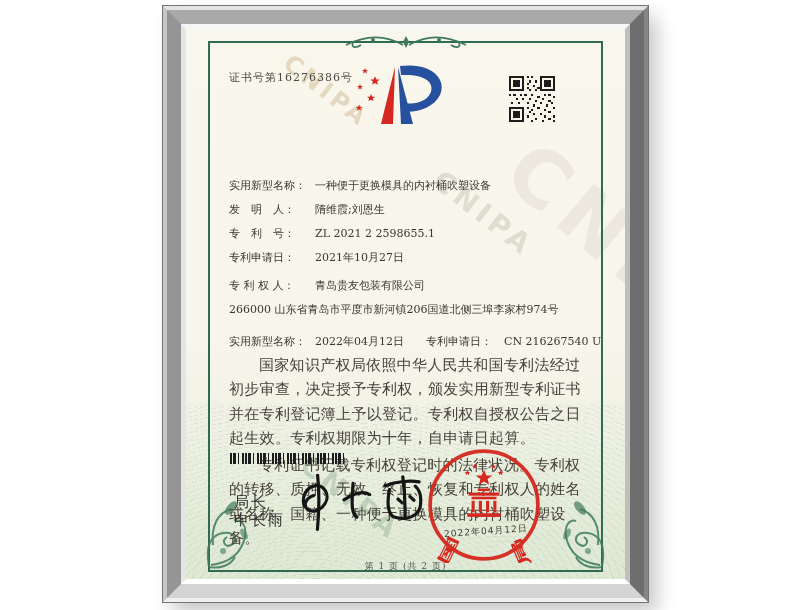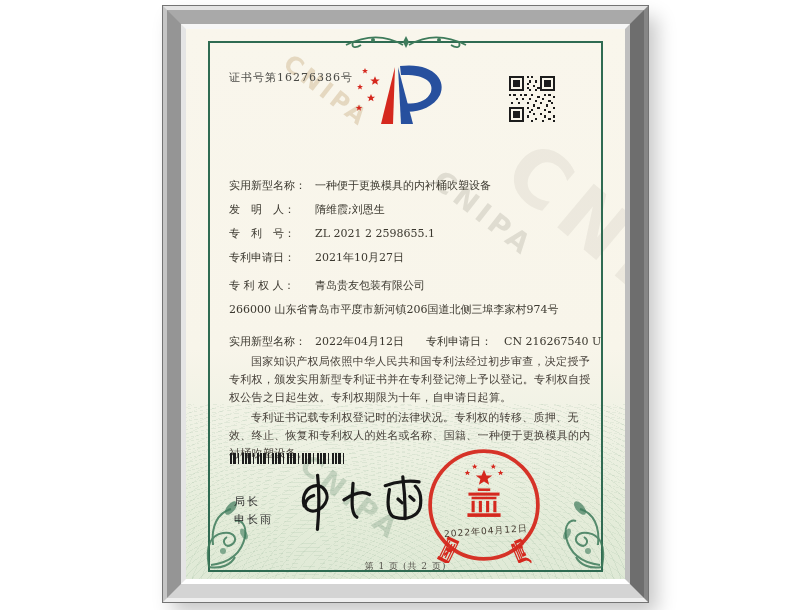--- a/index.html
+++ b/index.html
@@ -32,27 +32,27 @@
   .cert-no{position:absolute;left:43px;top:41px;font-size:11px;letter-spacing:1px;color:#4a4a46;}
   .logo{position:absolute;left:157px;top:33px;}
   .qr{position:absolute;left:323px;top:47px;}
   .title{position:absolute;left:0;right:0;top:100px;text-align:center;font-size:22px;font-weight:bold;
          letter-spacing:5px;color:#262626;}
   .row{position:absolute;left:43px;right:28px;font-size:11px;color:#3b382f;display:flex;line-height:16px;}
   .lab{flex:0 0 86px;white-space:pre;}
   .val{flex:1;}
   .lab2{flex:0 0 78px;white-space:pre;margin-left:22px;}
   .val2{flex:0 0 auto;}
-  .body-text{position:absolute;left:43px;right:34px;top:324px;font-size:11px;line-height:1.62;
+  .body-text{position:absolute;left:43px;right:34px;top:324px;font-size:15px;line-height:1.62;
              color:#47413a;letter-spacing:.3px;}
   .body-text p{margin:0 0 3px 0;text-indent:2em;}
   .barcode{position:absolute;left:44px;top:424px;width:116px;height:11px;
       background:repeating-linear-gradient(90deg,#1d1d1d 0 2px,transparent 2px 3px,#1d1d1d 3px 6px,
       transparent 6px 8px,#1d1d1d 8px 9px,transparent 9px 12px,#1d1d1d 12px 14px,transparent 14px 15px);}
-  .officer{position:absolute;left:48px;top:464px;font-size:11px;color:#2e2e2e;letter-spacing:2px;line-height:18px;}
+  .officer{position:absolute;left:48px;top:464px;font-size:15px;color:#2e2e2e;letter-spacing:2px;line-height:18px;}
   .sig{position:absolute;left:100px;top:436px;}
   .seal{position:absolute;left:240px;top:418px;}
   .seal-date{position:absolute;left:232px;top:496px;width:136px;text-align:center;font-size:9px;
              color:#43392f;letter-spacing:1px;transform:rotate(-4deg);
              font-family:"DejaVu Sans",sans-serif;}
   .footer{position:absolute;left:0;right:0;top:531px;text-align:center;font-size:9px;color:#55534c;letter-spacing:1px;}
   .orn-top{position:absolute;left:50%;top:4px;transform:translateX(-50%);}
   .fl-left{position:absolute;left:15px;bottom:9px;}
   .fl-right{position:absolute;right:15px;bottom:9px;transform:scaleX(-1);}
 </style>

